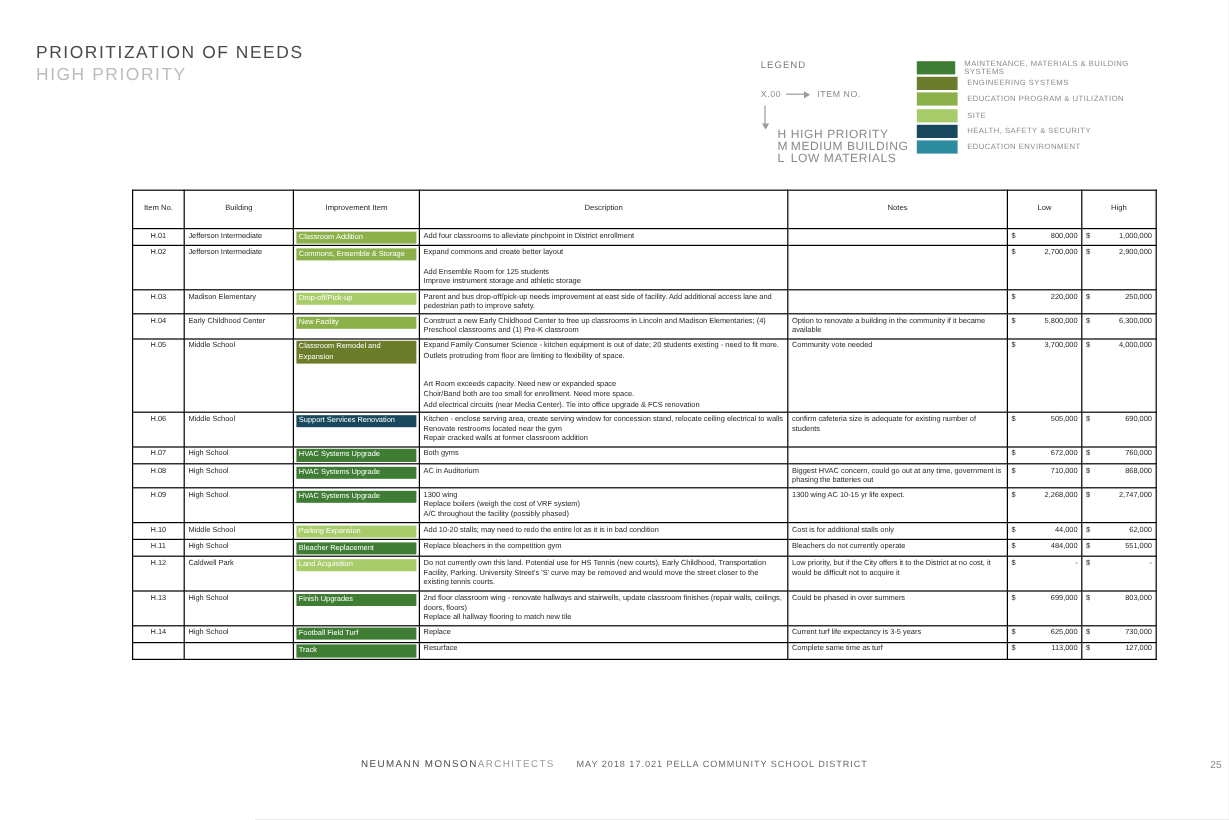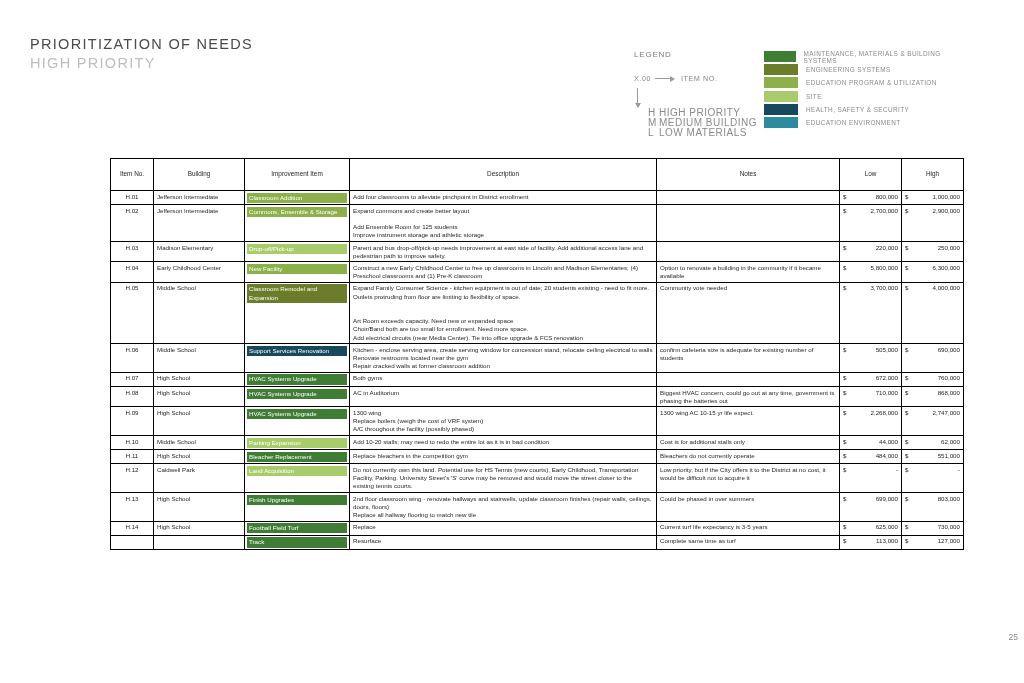--- a/index.html
+++ b/index.html
@@ -501,15 +501,18 @@
               <div>Resurface</div>
             </td>
             <td class="c-notes">Complete same time as turf</td>
             <td class="c-low money"><span class="ds">$</span>113,000</td>
             <td class="c-high money"><span class="ds">$</span>127,000</td>
           </tr>
         </tbody>
     </table>
   </div>
 
+  <div class="footer">
+    <span>NEUMANN MONSON</span><span class="firm-light">ARCHITECTS</span><span class="meta">MAY 2018   17.021 PELLA COMMUNITY SCHOOL DISTRICT</span>
+  </div>
   <div class="page-number">25</div>
 
 </div>
 
 </body></html>

